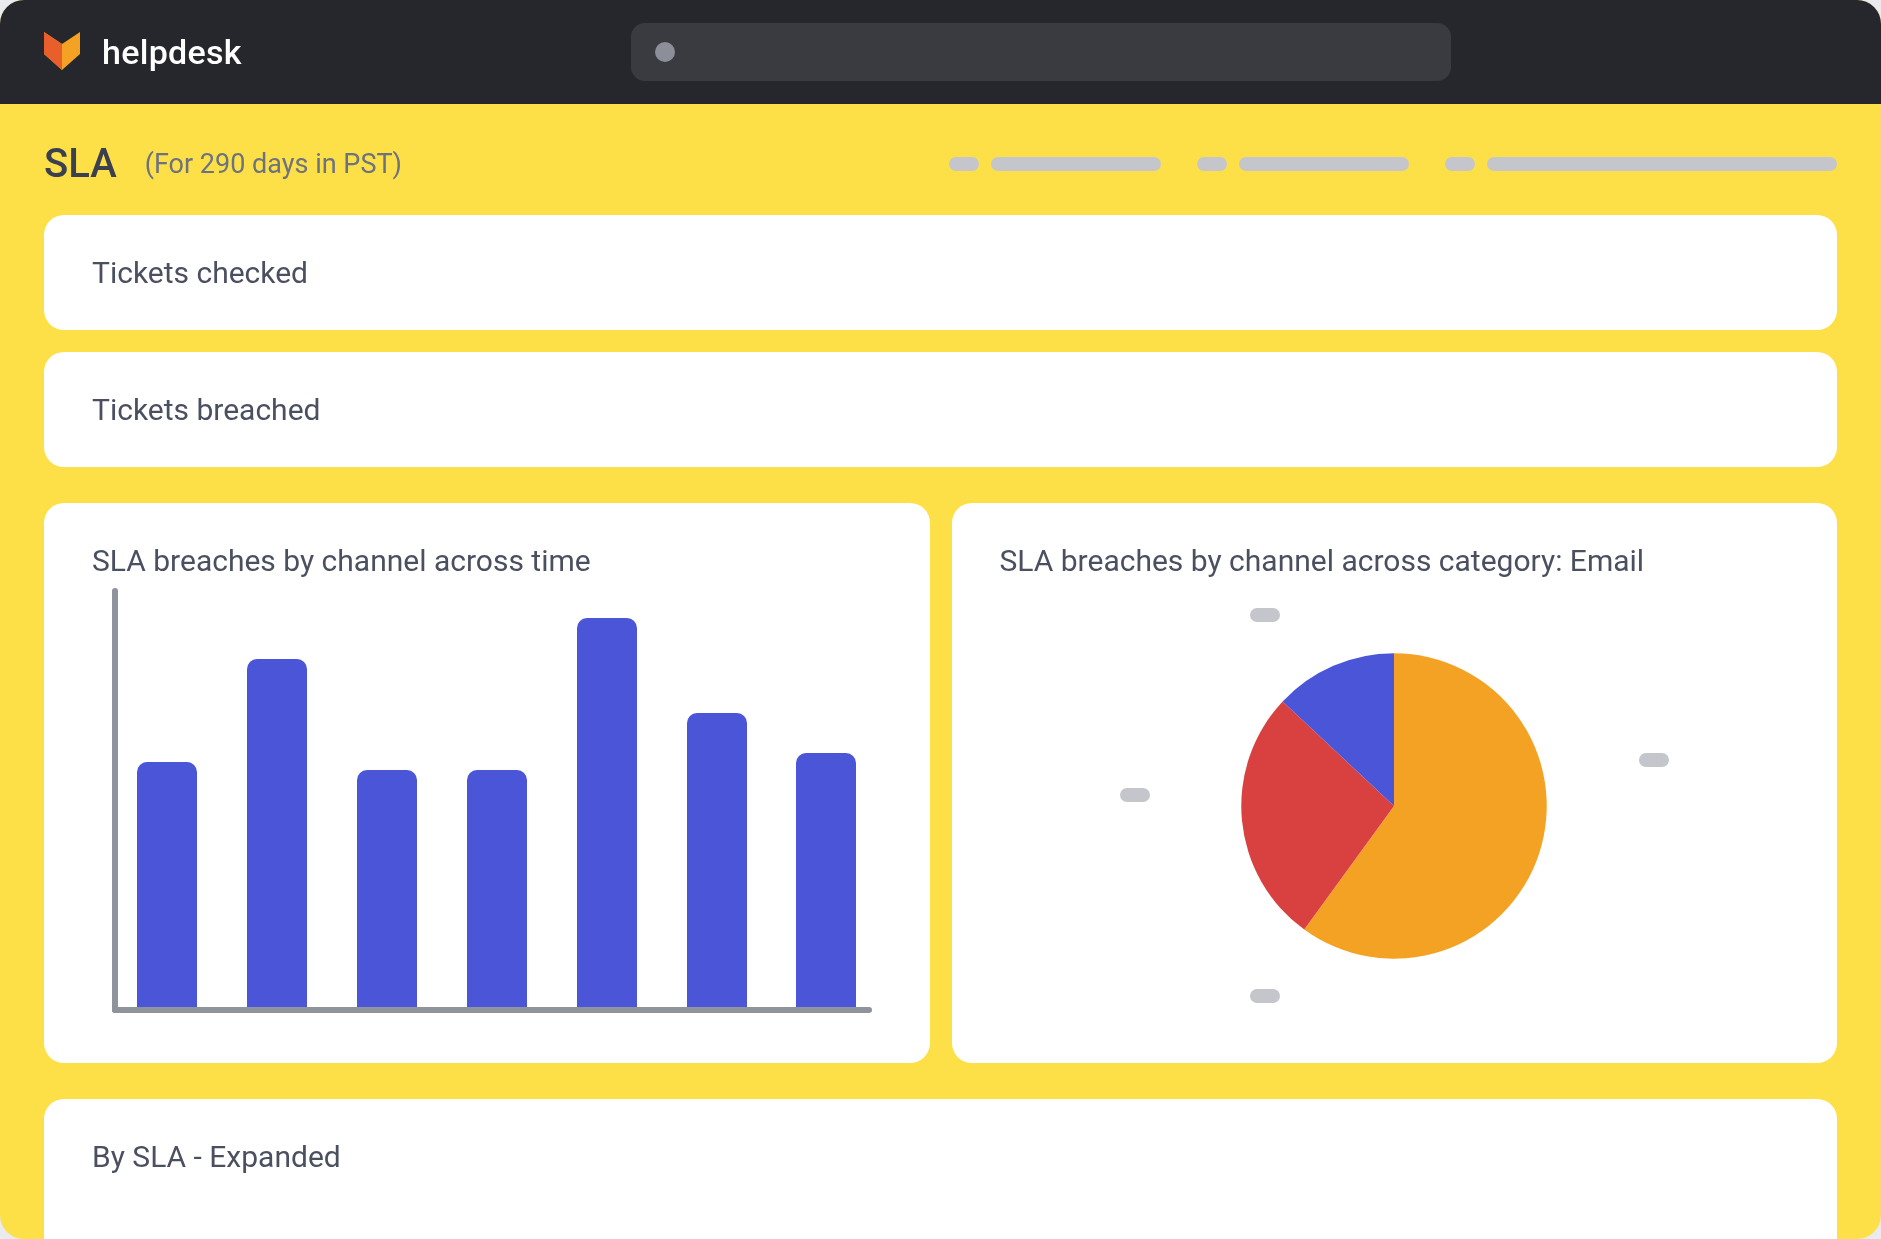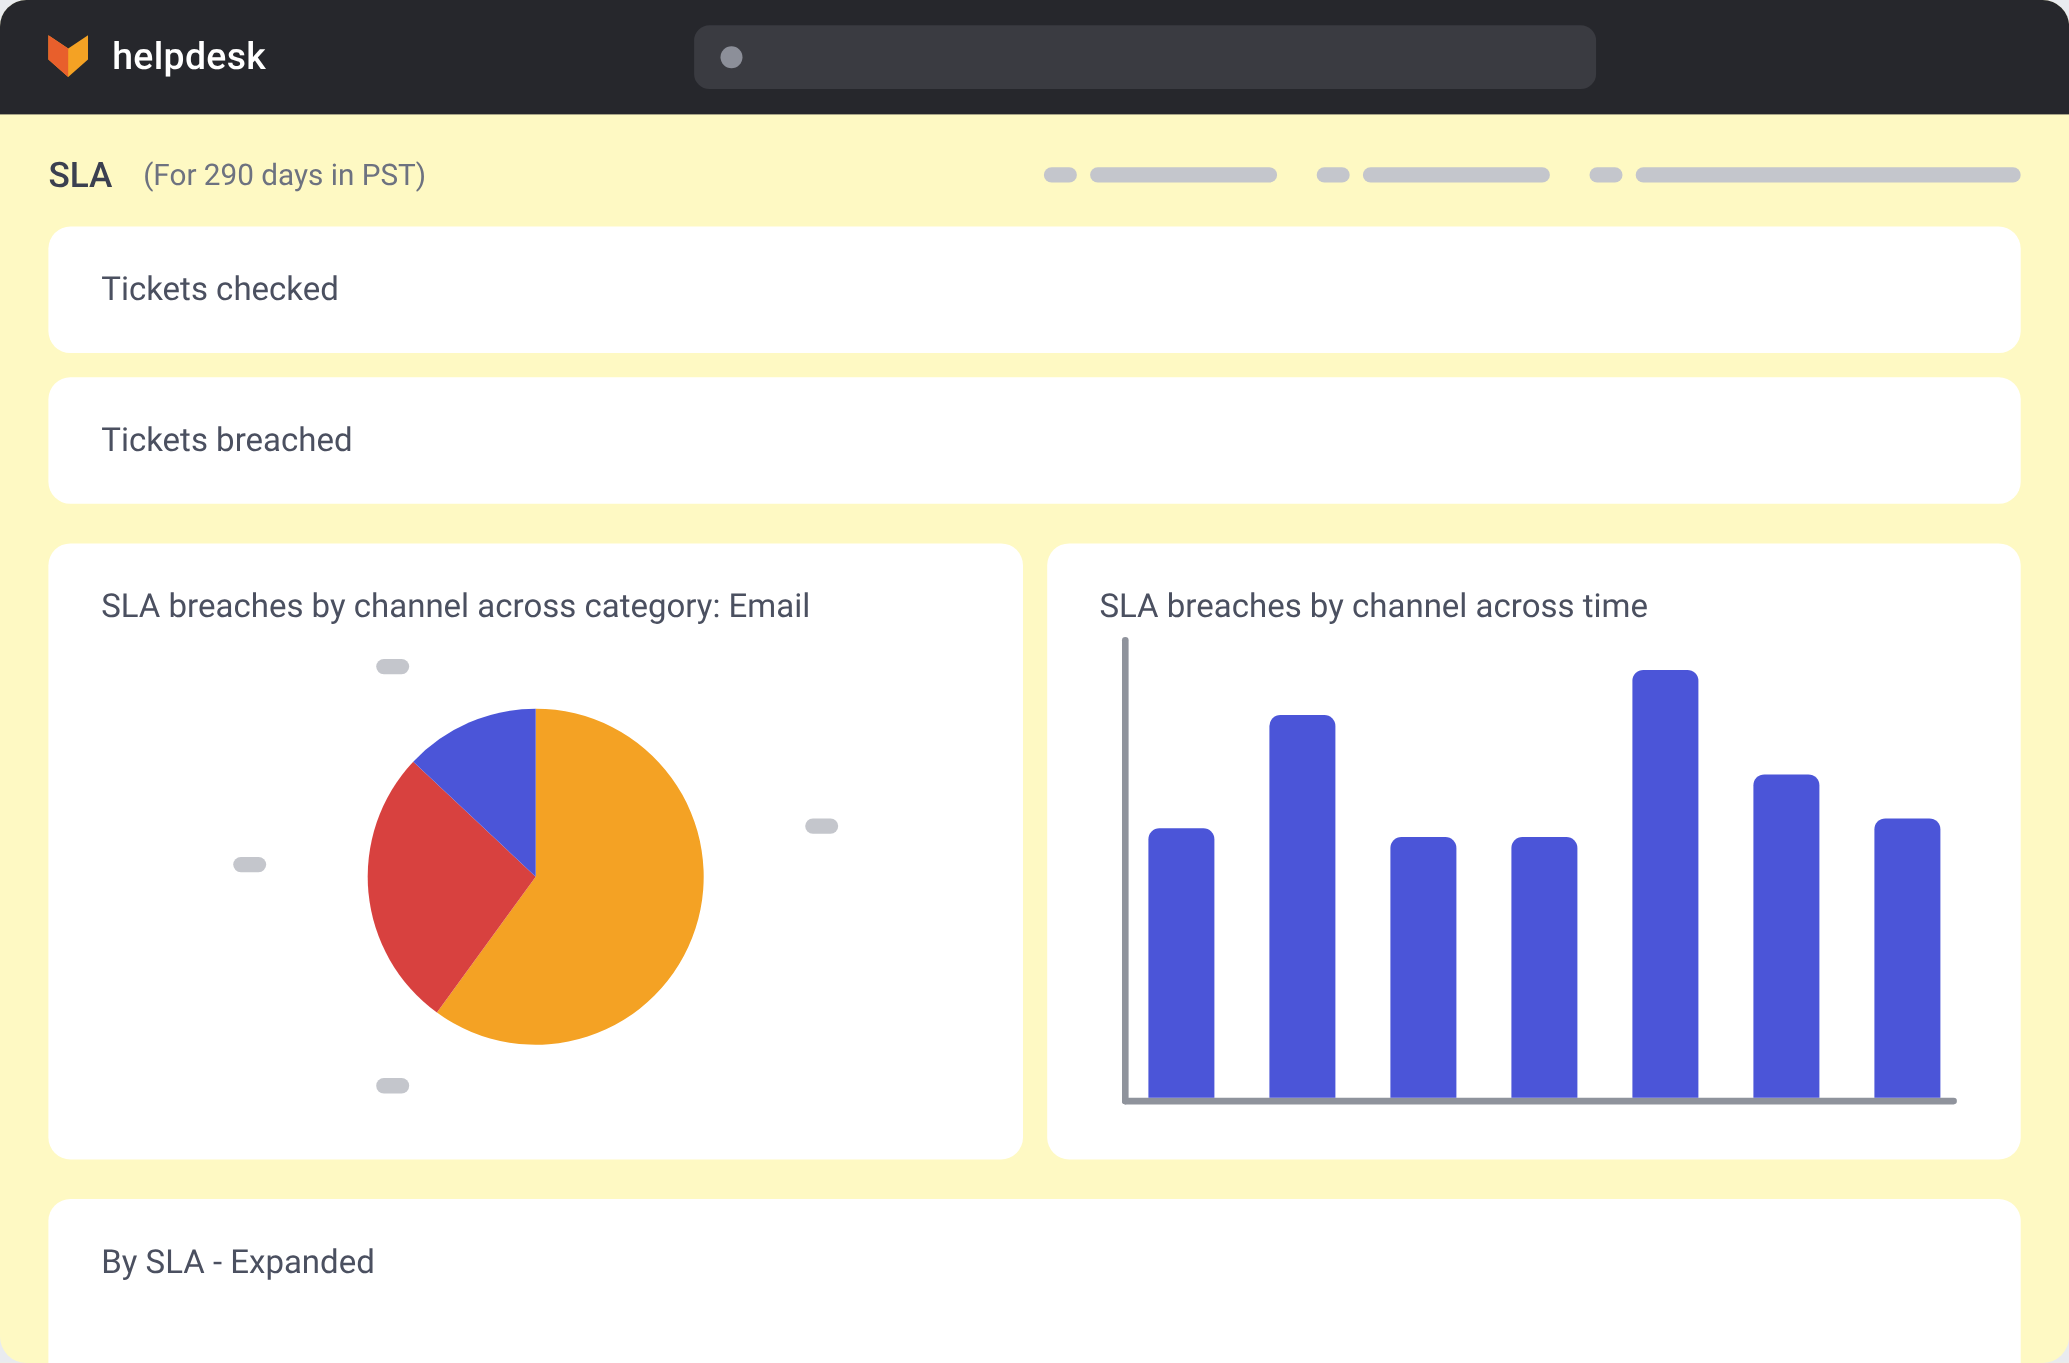--- a/index.html
+++ b/index.html
@@ -7,21 +7,21 @@
     font-family: -apple-system, BlinkMacSystemFont, "Segoe UI", Roboto, Helvetica, Arial, sans-serif;
     background: #e9ebef;
     color: #3b4050;
     width: 1881px;
     height: 1239px;
     overflow: hidden;
   }
   .app {
     width: 1881px;
     height: 1239px;
-    background: #fef9c3;
+    background: #fde047;
     border-radius: 24px;
     overflow: hidden;
     position: relative;
   }
   
   .topbar {
     height: 104px;
     background: #26272c;
     display: flex;
     align-items: center;
@@ -56,21 +56,21 @@
     width: 20px; height: 20px; border-radius: 50%;
     background: #8c8f99;
   }
   
   .subhead {
     display: flex;
     align-items: center;
     padding: 36px 44px 28px 44px;
   }
   .page-title {
-    font-size: 32px;
+    font-size: 40px;
     font-weight: 500;
     color: #3b4050;
   }
   .page-subtitle {
     font-size: 27px;
     color: #6d7280;
     margin-left: 28px;
   }
   .skeleton-tabs {
     margin-left: auto;
@@ -235,55 +235,55 @@
   <div class="cards">
     <div class="card">
       <div class="card-title">Tickets checked</div>
     </div>
     <div class="card">
       <div class="card-title">Tickets breached</div>
     </div>
   </div>
 
   <div class="chart-row">
-
-    <div class="chart-card">
-      <div class="chart-title">SLA breaches by channel across category: Email</div>
-      <div class="chart-body">
-        <svg id="pie-svg" width="320" height="320" viewBox="-110 -110 220 220">
-            <path d="M0 0 L6.429395695523604e-15 -105 A105 105 0 1 1 -61.71745149070967 84.94678440936949 Z" fill="#f4a224"></path>
-            <path d="M0 0 L-61.71745149070967 84.94678440936949 A105 105 0 0 1 -76.54170587924824 -71.87744612251228 Z" fill="#d8413f"></path>
-            <path d="M0 0 L-76.54170587924824 -71.87744612251228 A105 105 0 0 1 -1.928818708657081e-14 -105 Z" fill="#4b55d8"></path>
-          </svg>
-        <span class="lbl-pill" style="top:30px; left:250px;"></span>
-        <span class="lbl-pill" style="top:175px; right:120px;"></span>
-        <span class="lbl-pill" style="bottom:30px; left:250px;"></span>
-        <span class="lbl-pill" style="top:210px; left:120px;"></span>
-      </div>
-    </div>
 
     <div class="chart-card">
       <div class="chart-title">SLA breaches by channel across time</div>
       <div class="chart-body">
         <div class="bars-wrap">
           <div class="axis-y"></div>
           <div class="axis-x"></div>
           <div class="bars" id="bars">
               <div class="bar" style="height: 60%;"></div>
               <div class="bar" style="height: 85%;"></div>
               <div class="bar" style="height: 58%;"></div>
               <div class="bar" style="height: 58%;"></div>
               <div class="bar" style="height: 95%;"></div>
               <div class="bar" style="height: 72%;"></div>
               <div class="bar" style="height: 62%;"></div>
             </div>
         </div>
       </div>
     </div>
 
+    <div class="chart-card">
+      <div class="chart-title">SLA breaches by channel across category: Email</div>
+      <div class="chart-body">
+        <svg id="pie-svg" width="320" height="320" viewBox="-110 -110 220 220">
+            <path d="M0 0 L6.429395695523604e-15 -105 A105 105 0 1 1 -61.71745149070967 84.94678440936949 Z" fill="#f4a224"></path>
+            <path d="M0 0 L-61.71745149070967 84.94678440936949 A105 105 0 0 1 -76.54170587924824 -71.87744612251228 Z" fill="#d8413f"></path>
+            <path d="M0 0 L-76.54170587924824 -71.87744612251228 A105 105 0 0 1 -1.928818708657081e-14 -105 Z" fill="#4b55d8"></path>
+          </svg>
+        <span class="lbl-pill" style="top:30px; left:250px;"></span>
+        <span class="lbl-pill" style="top:175px; right:120px;"></span>
+        <span class="lbl-pill" style="bottom:30px; left:250px;"></span>
+        <span class="lbl-pill" style="top:210px; left:120px;"></span>
+      </div>
+    </div>
+
   </div>
 
   <div class="bottom-row">
     <div class="bottom-card">
       <div class="chart-title">By SLA - Expanded</div>
     </div>
   </div>
 
 </div>
 

